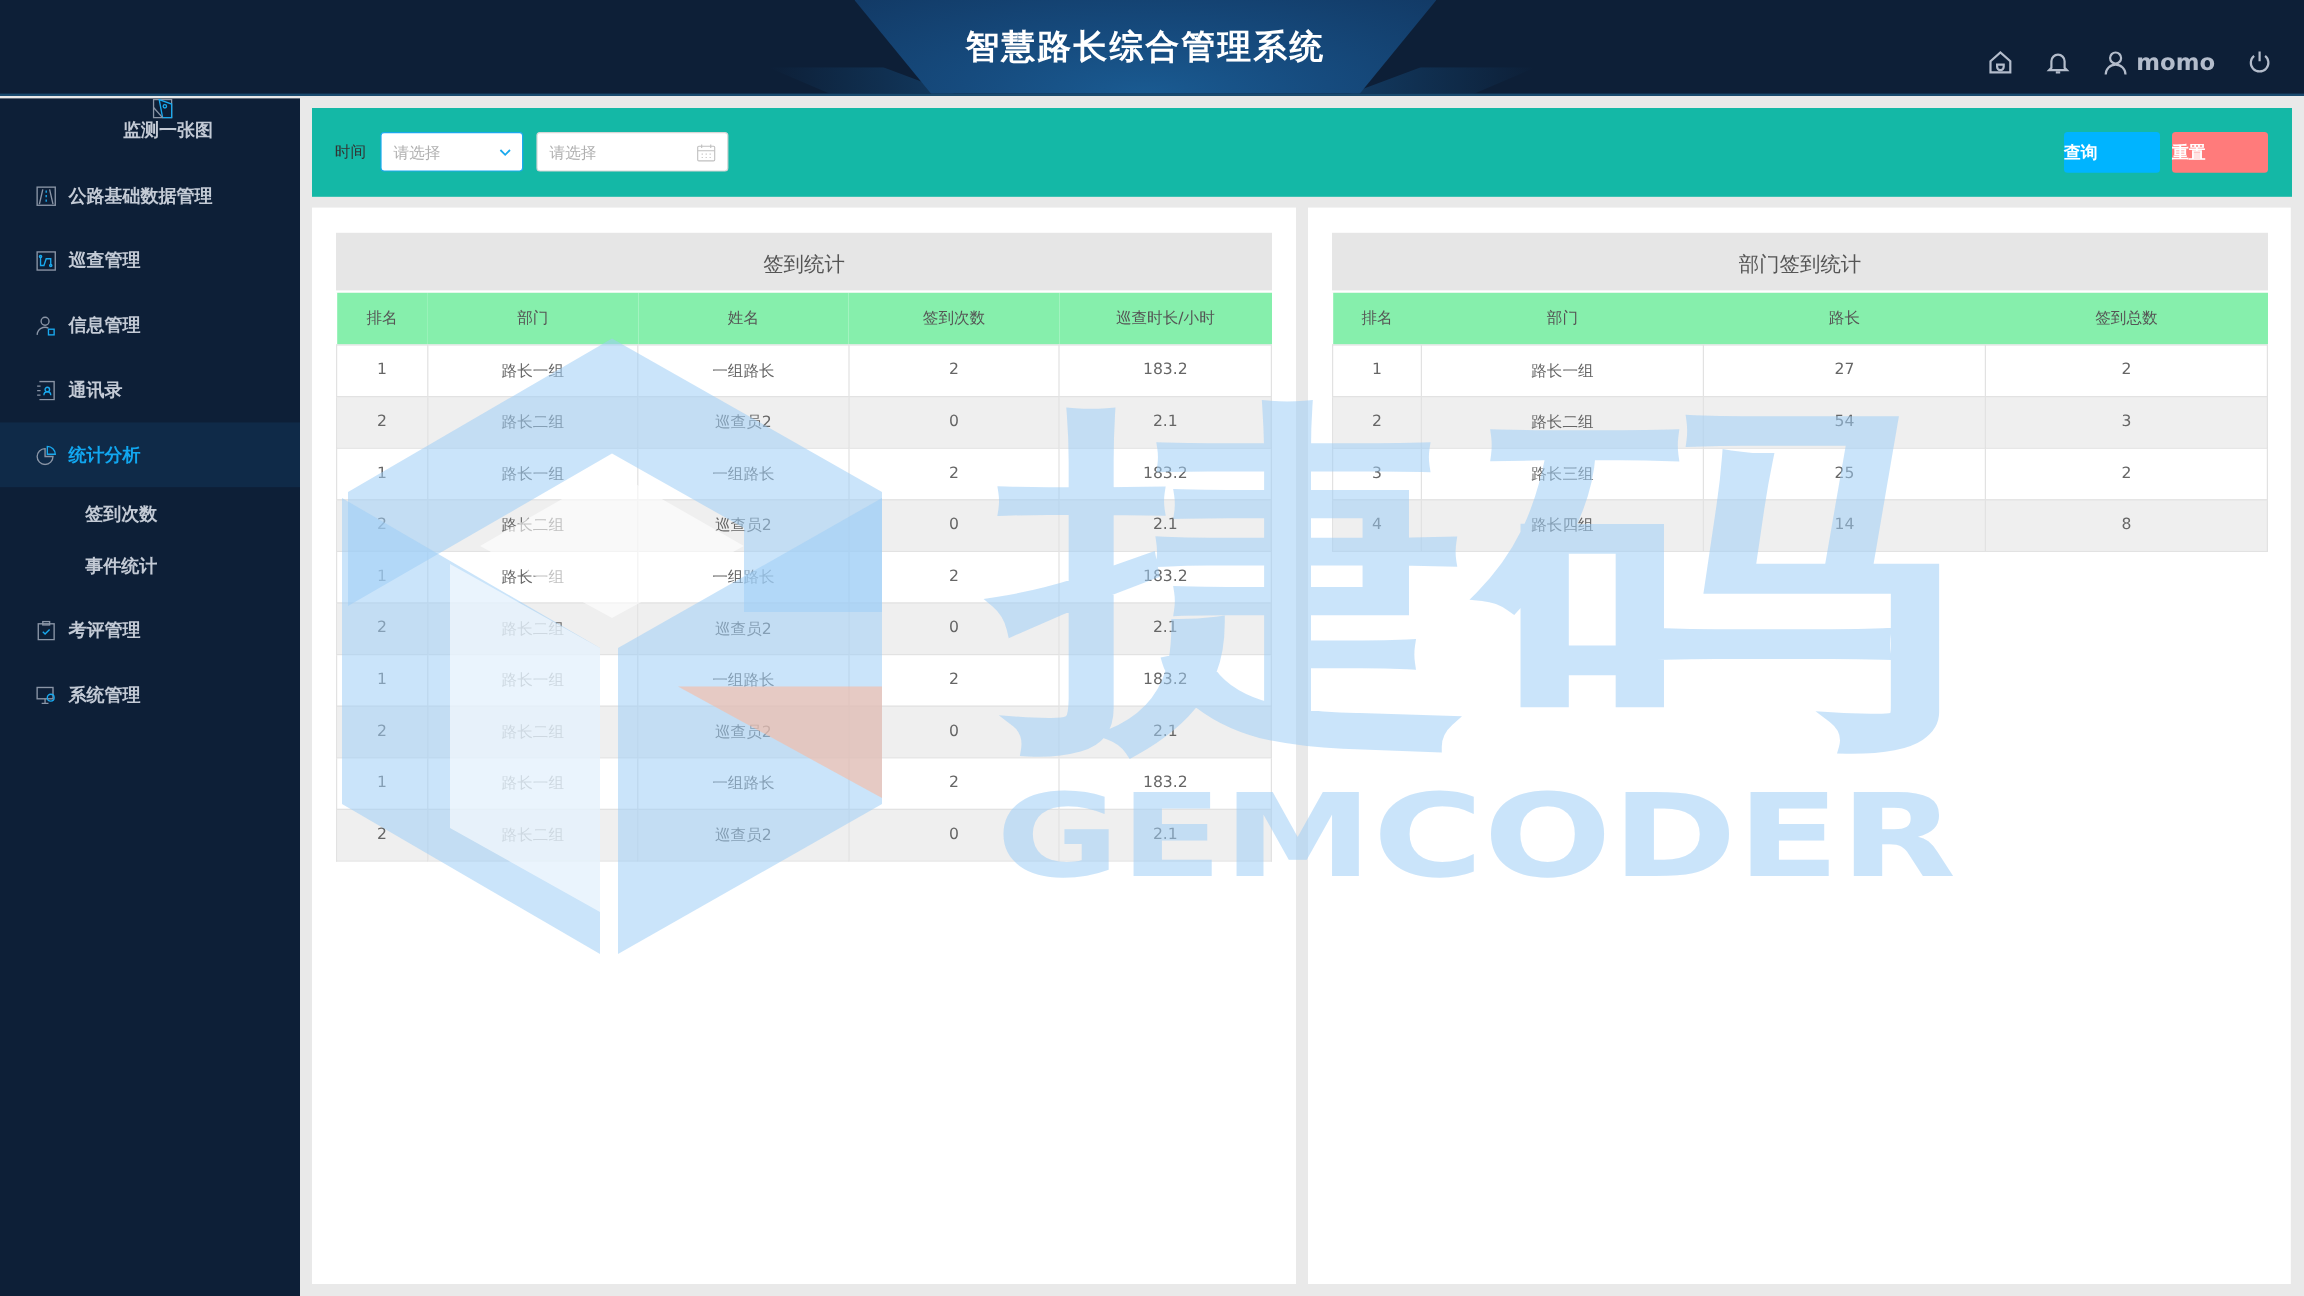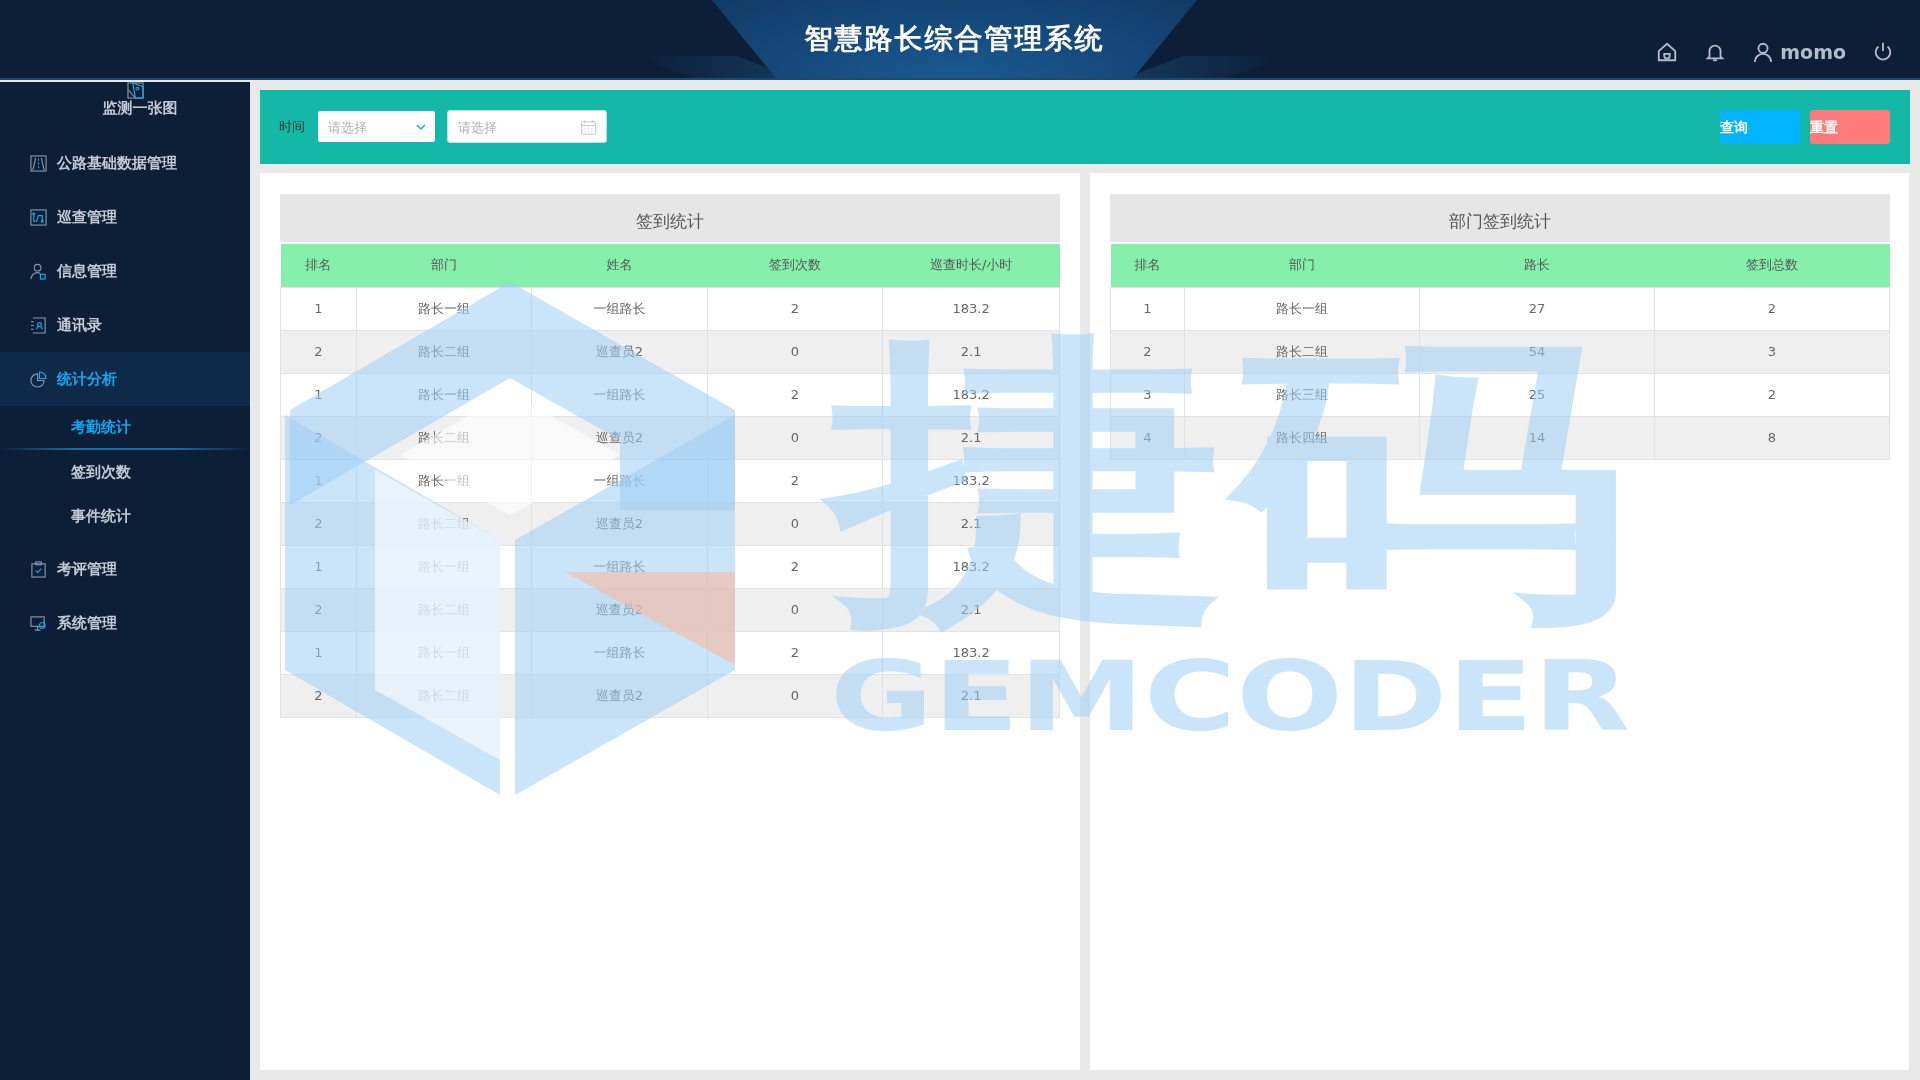--- a/index.html
+++ b/index.html
@@ -148,23 +148,20 @@
     </div>
     <div class="nav-item active">
       <span class="ico">
           <svg viewBox="0 0 18 18" fill="none" stroke="#8a95a6" stroke-width="1.2">
             <path d="M8 3a7 7 0 1 0 7 7H8z"></path>
             <path d="M10 1a7 7 0 0 1 7 7h-7z" stroke="#1aa9ee"></path>
           </svg>
         </span>
       <span>统计分析</span>
     </div>
-    <div class="sub-item active">
-      <span>考勤统计</span>
-    </div>
     <div class="sub-item">
       <span>签到次数</span>
     </div>
     <div class="sub-item">
       <span>事件统计</span>
     </div>
     <div class="nav-item" style="margin-top:4px;">
       <span class="ico">
           <svg viewBox="0 0 18 18" fill="none" stroke="#8a95a6" stroke-width="1.2">
             <rect x="2" y="3" width="14" height="14"></rect>

